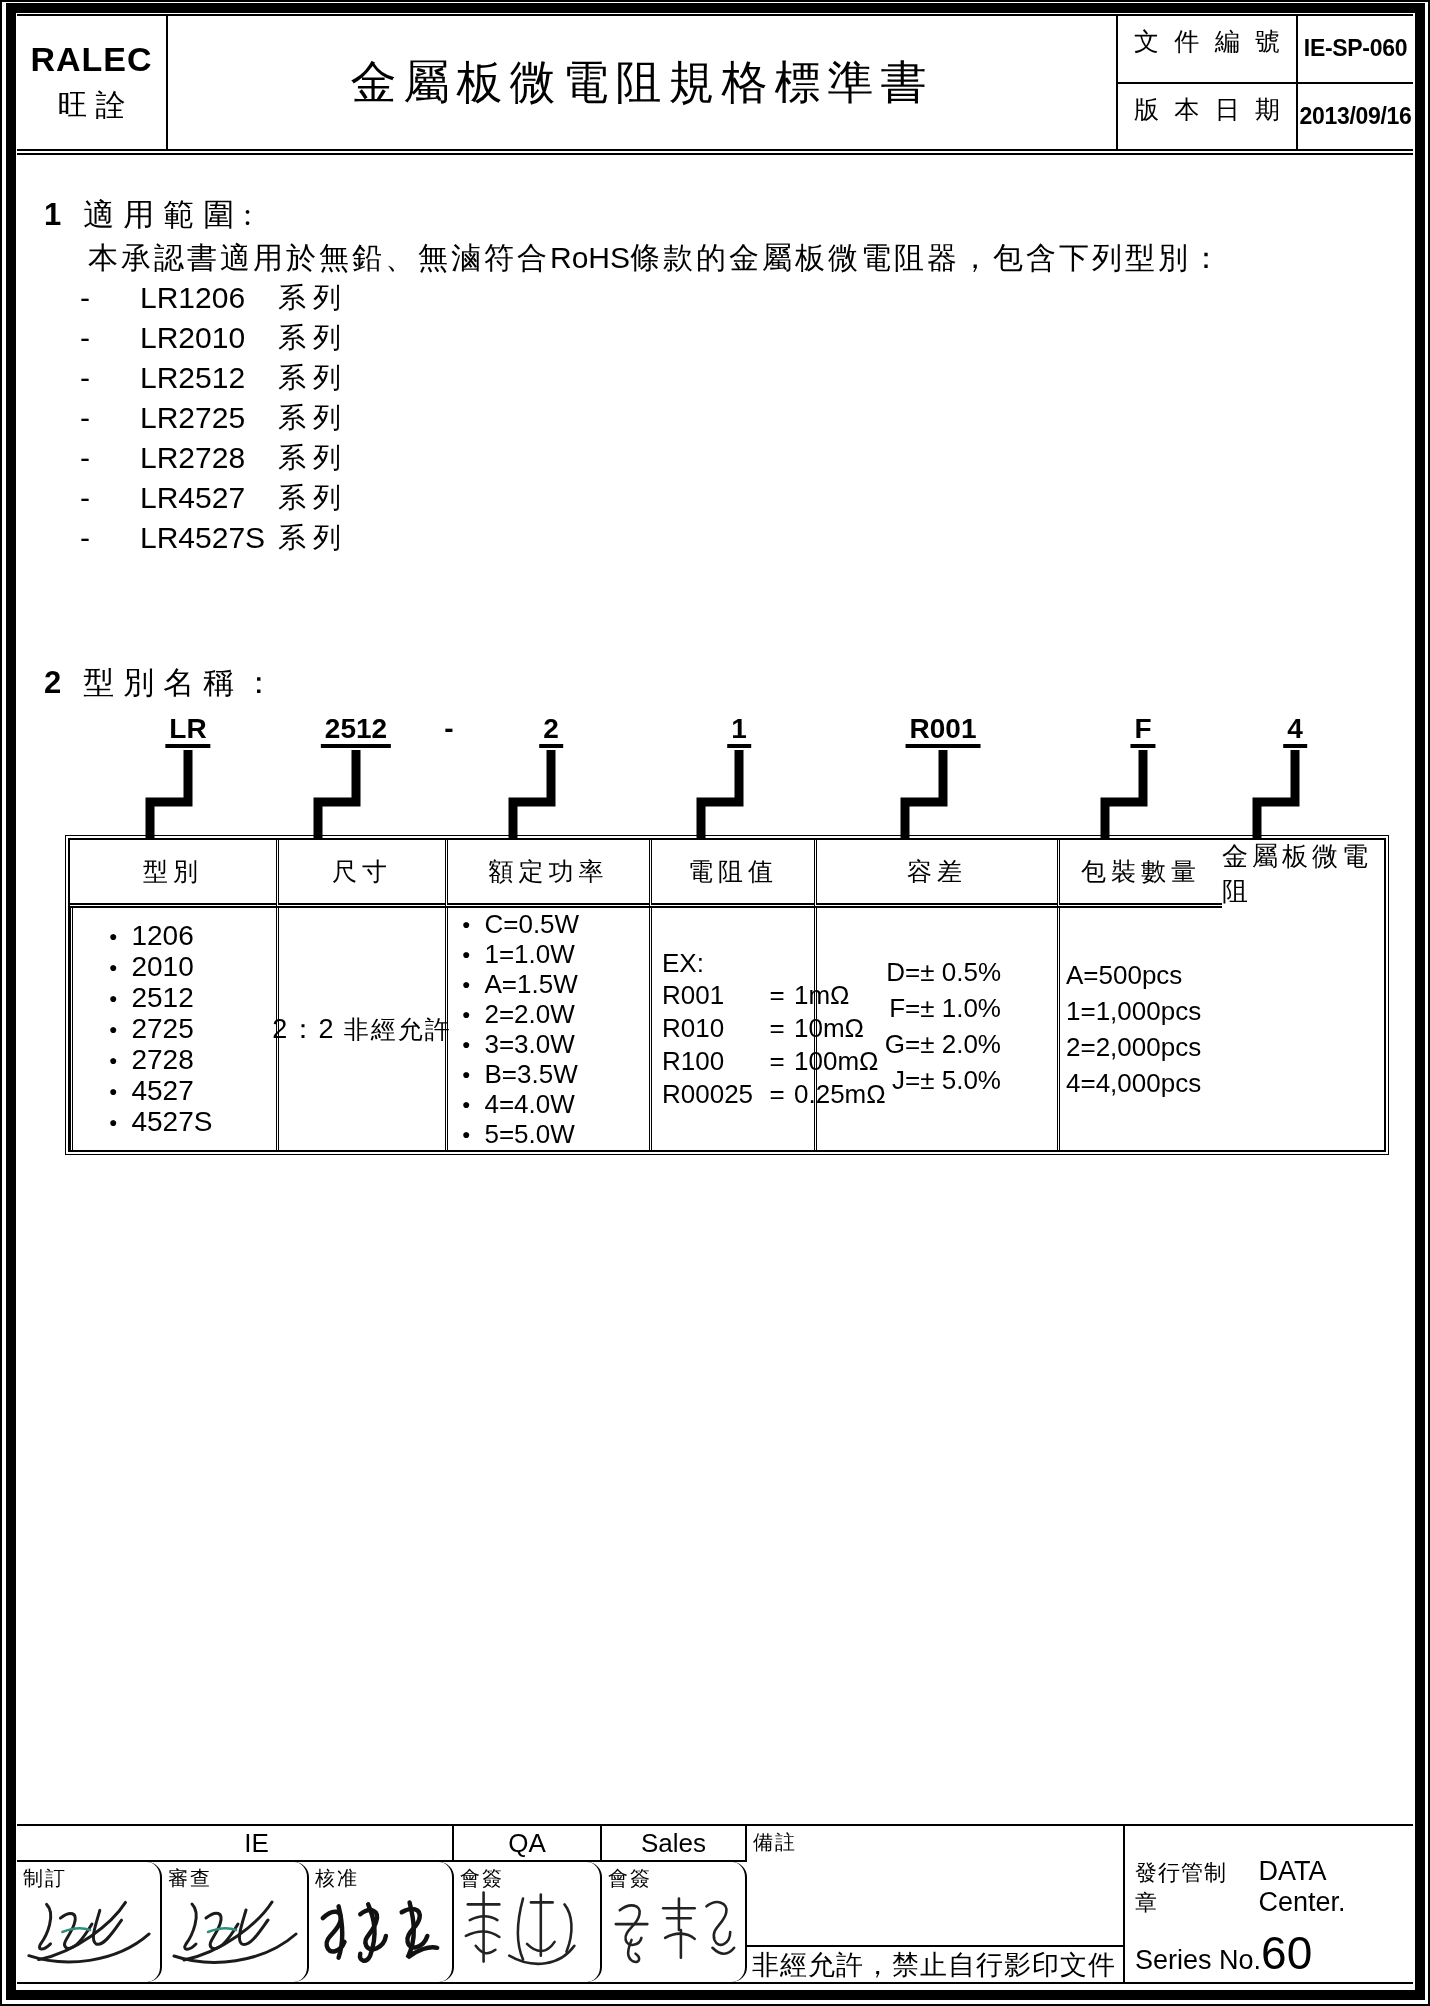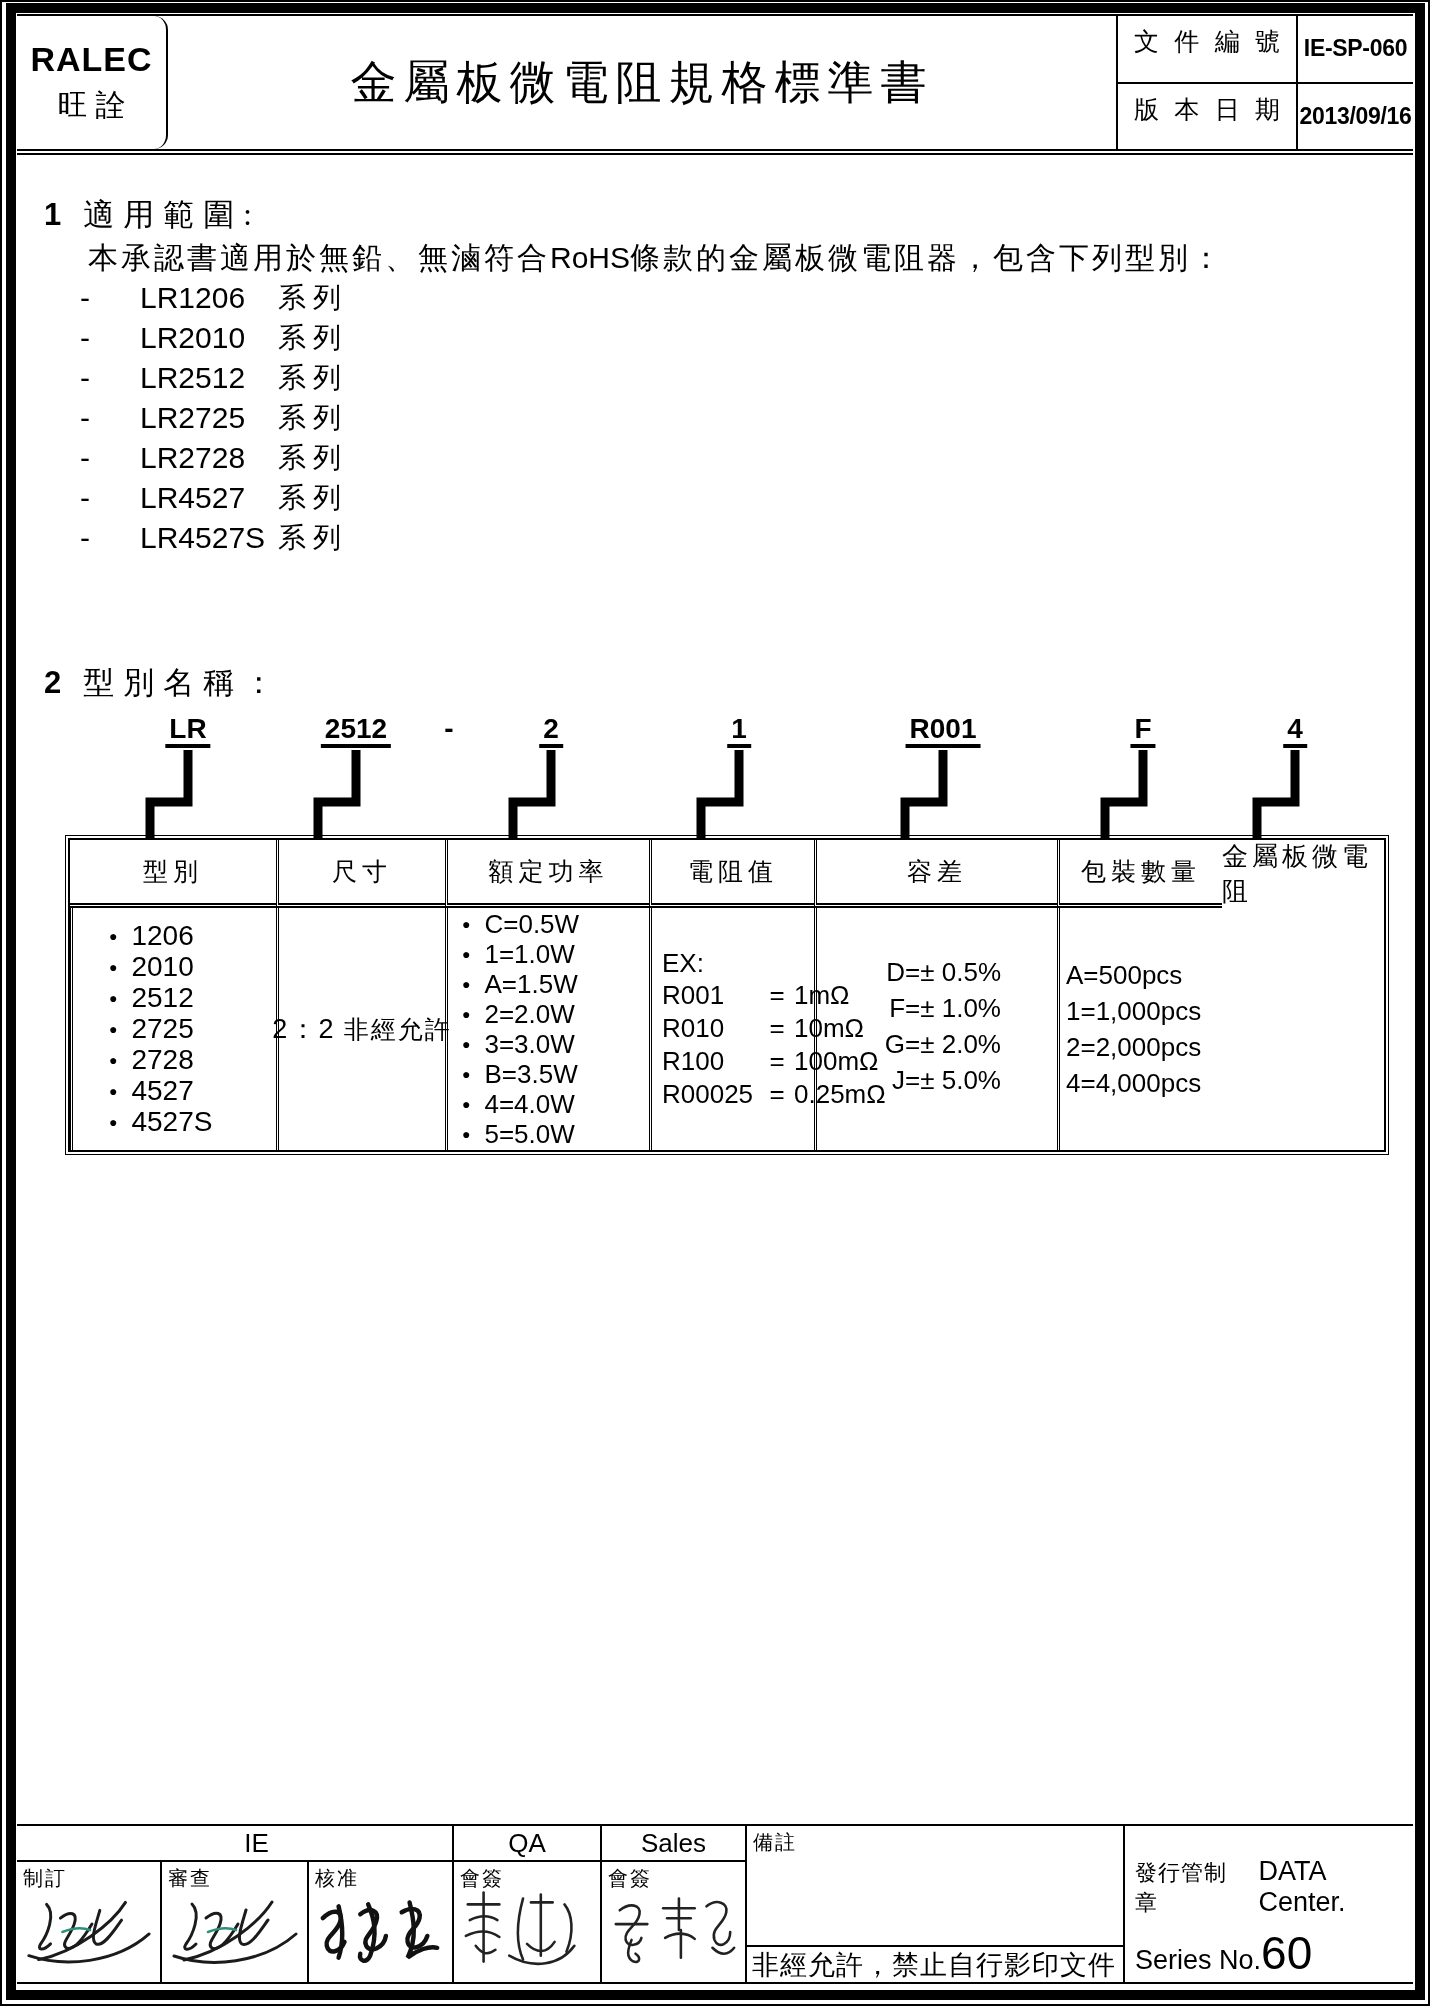--- a/index.html
+++ b/index.html
@@ -15,21 +15,21 @@
   .frame-inner { position:absolute; inset:3px 5px 6px 6px; border:10px solid #000; pointer-events:none; }
 
   
   .doc-header {
     position:absolute; left:17px; right:17px; top:14px; height:141px;
     border-top:2px solid #000; border-bottom:6px double #000;
     display:flex;
   }
   .logo-box {
     width:151px; border-right:2px solid #000;
-    display:flex; flex-direction:column; align-items:center; justify-content:center; gap:6px;border-radius:14px;
+    display:flex; flex-direction:column; align-items:center; justify-content:center; gap:6px;
   }
   .logo-en { font-family:"Liberation Sans","DejaVu Sans",sans-serif; font-weight:bold; font-size:34px; letter-spacing:1px; }
   .logo-cn { font-size:30px; letter-spacing:8px; padding-left:8px; }
   .title-box { flex:1; display:flex; align-items:center; justify-content:center; }
   .doc-title { font-size:46px; letter-spacing:7px; }
   .info-table { width:297px; border-left:2px solid #000; display:flex; flex-direction:column; }
   .info-row { flex:1; display:flex; border-bottom:2px solid #000; }
   .info-row:last-child { border-bottom:none; }
   .info-label {
     width:180px; border-right:2px solid #000; font-size:25px;
@@ -109,21 +109,21 @@
     border-top:2px solid #000; border-bottom:2px solid #000;
     display:flex;
   }
   .sign-area { width:730px; display:grid; grid-template-columns:145px 147px 145px 148px 145px; grid-template-rows:36px 1fr; }
   .dept-cell {
     border-right:2px solid #000; border-bottom:2px solid #000;
     display:flex; align-items:center; justify-content:center;
     font-family:"Liberation Sans","DejaVu Sans",sans-serif; font-size:26px;
   }
   .dept-ie { grid-column:1 / span 3;padding-left:44px; }
-  .sign-cell { border-right:2px solid #000; position:relative; }
+  .sign-cell { border-right:2px solid #000; position:relative;border-radius:15px; }
   .sign-label { position:absolute; left:6px; top:3px; font-size:20px; letter-spacing:2px; }
   .sign-svg { position:absolute; left:0; top:22px; width:100%; height:96px; }
   .notes-area { width:378px; border-right:2px solid #000; display:flex; flex-direction:column; }
   .notes-label { font-size:20px; letter-spacing:2px; padding:3px 0 0 6px; }
   .notice-box {
     margin:4px 12px 0 10px; border:4px solid #000; padding:2px 14px; flex:0 0 auto;
   }
   .notice-line { font-size:27px; line-height:42px; text-align:justify; text-align-last:justify; }
   .notes-bottom {
     margin-top:auto; border-top:2px solid #000; height:37px;

